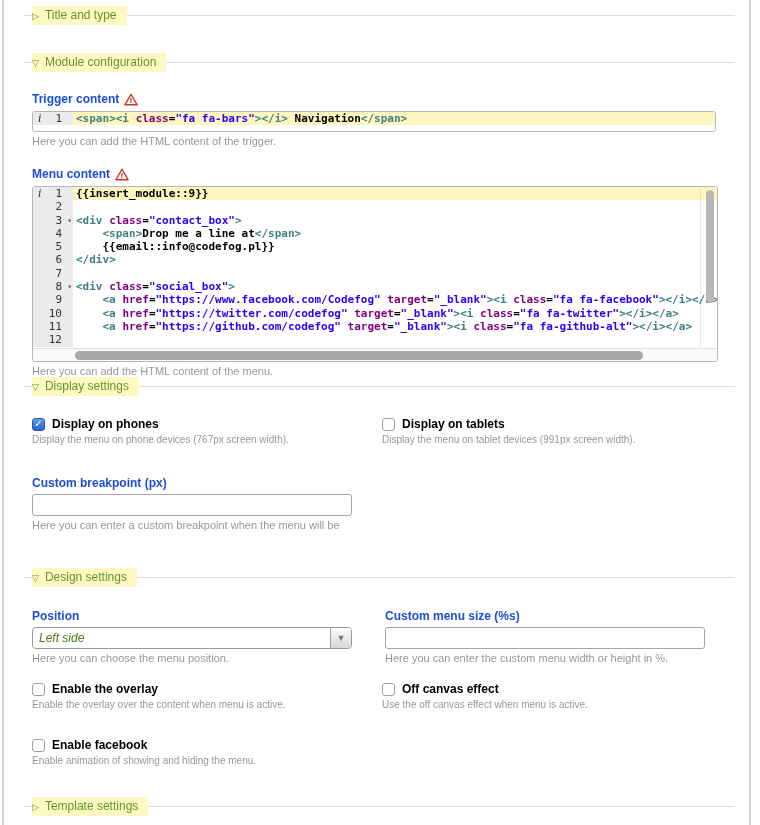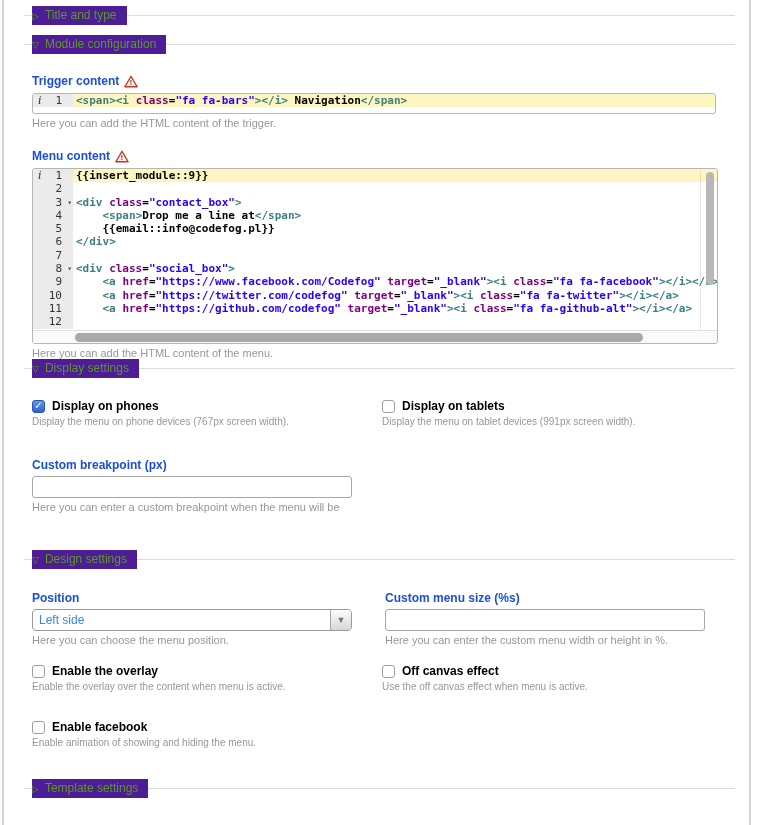--- a/index.html
+++ b/index.html
@@ -14,21 +14,21 @@
     padding:6px 14px 0 28px;
   }
 
   
   .legend { position:relative; height:18px; line-height:18px; }
   .legend::before {
     content:""; position:absolute; left:-8px; right:0; top:9px;
     border-top:1px solid #dcdcdc;
   }
   .legend-inner {
-    position:relative; background:#4c1d95; padding-right:10px;
+    position:relative; background:#fef9c3; padding-right:10px;
     color:#5f9727; cursor:pointer; display:inline-block;
   }
   .legend-arrow { font-size:9px; margin-right:6px; color:#5f9727; display:inline-block; }
 
   
   .field-label { font-weight:bold; font-size:12px; color:#1d4ed8; height:16px; display:flex; align-items:center; gap:5px; }
   .help { font-size:11px; color:#979797; margin-top:3px; }
 
   
   .editor {
@@ -92,21 +92,21 @@
   .text-input {
     width:320px; height:22px; border:1px solid #a6a6a6; border-radius:3px;
     background:#fff; margin-top:3px; padding:0 5px;
     font-family:"Liberation Sans",sans-serif; font-size:12px; outline:none;
   }
   .select {
     width:320px; height:22px; border:1px solid #9a9a9a; border-radius:4px;
     background:#fff; margin-top:3px; position:relative;
     display:flex; align-items:center; cursor:pointer;
   }
-  .select-value { padding-left:6px; font-size:12px; color:#3b82f6; flex:1; }
+  .select-value { padding-left:6px; font-size:12px; color:#4d7c0f; flex:1;font-style:italic; }
   .select-btn {
     width:21px; height:100%; border-left:1px solid #a6a6a6;
     background:linear-gradient(#fdfdfd, #d7d7d7);
     border-radius:0 3px 3px 0;
     display:flex; align-items:center; justify-content:center;
     color:#777; font-size:9px;
   }
 
   .two-col { display:flex; }
   .col { width:350px; }
@@ -115,21 +115,21 @@
 <body>
 
 <div class="frame">
 
   <div class="legend">
     <span class="legend-inner">
       <span class="legend-arrow">▷</span><span>Title and type</span>
     </span>
   </div>
 
-  <div class="legend" style="margin-top:11px;">
+  <div class="legend" style="margin-top:29px;">
     <span class="legend-inner">
       <span class="legend-arrow">▽</span><span>Module configuration</span>
     </span>
   </div>
 
   <div style="margin-top:20px;">
     <div class="field-label">
       <span>Trigger content</span>
       <svg class="warn-icon" viewBox="0 0 24 22">
         <path d="M12 2 L22.5 20 L1.5 20 Z" fill="#fdf3ec" stroke="#cc3322" stroke-width="2.4" stroke-linejoin="round"></path>

